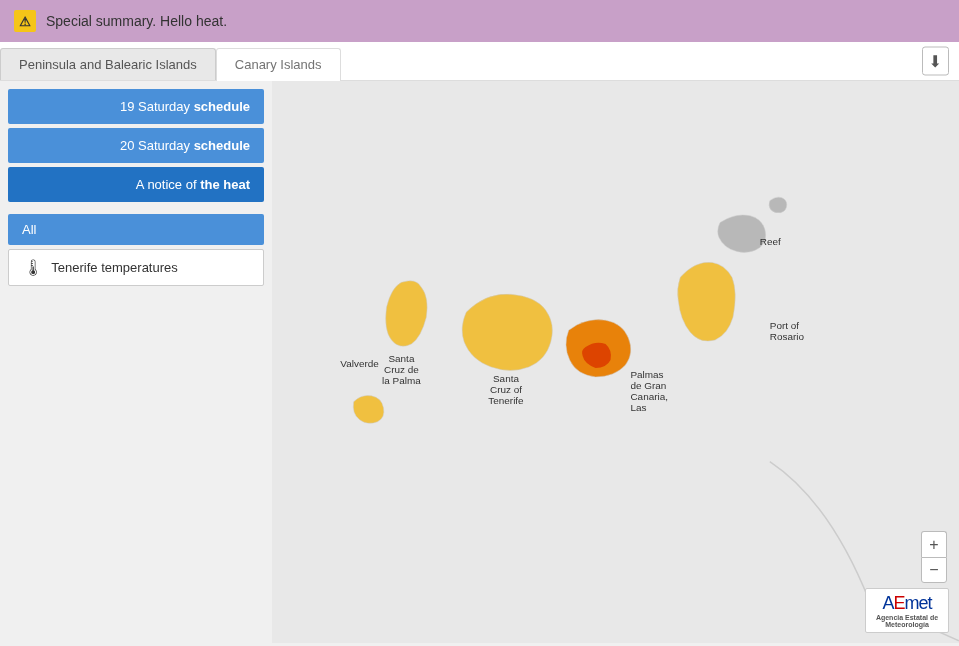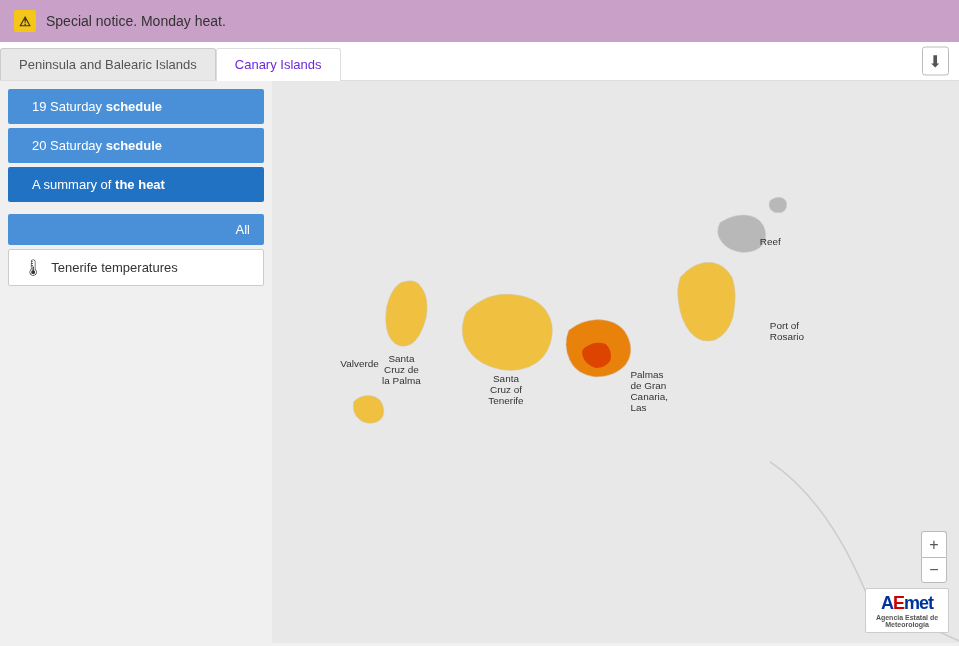--- a/index.html
+++ b/index.html
@@ -45,21 +45,21 @@
       font-size: 13px;
       color: #555;
       border: 1px solid transparent;
       border-bottom: none;
       background: #fff;
       margin-top: 6px;
       white-space: nowrap;
       text-align: center;
     }
     .tab.active {
-      color: #6d28d9;
+      color: #737373;
       border-color: #ddd;
       border-bottom-color: #fff;
       background: #fff;
       margin-bottom: -1px;
       border-radius: 3px 3px 0 0;
     }
     .tab.inactive {
       background: #e8e8e8;
       color: #555;
       border-color: #ccc;
@@ -92,26 +92,26 @@
       flex-shrink: 0;
       padding: 8px;
       display: flex;
       flex-direction: column;
       gap: 4px;
     }
 
     .schedule-btn {
       display: block;
       width: 100%;
-      padding: 10px 24px;
+      padding: 10px 14px;
       background: #4a90d9;
       color: #fff;
       border: none;
       cursor: pointer;
-      text-align: left;
+      text-align: right;
       font-size: 13px;
       border-radius: 2px;
     }
     .schedule-btn .bold { font-weight: bold; }
     .schedule-btn.active {
       background: #2272c3;
     }
 
     #filter-section {
       margin-top: 8px;
@@ -120,21 +120,21 @@
       gap: 4px;
     }
     .filter-btn-all {
       display: block;
       width: 100%;
       padding: 8px 14px;
       background: #4a90d9;
       color: #fff;
       border: none;
       cursor: pointer;
-      text-align: right;
+      text-align: left;
       font-size: 13px;
       border-radius: 2px;
     }
     .filter-btn-temp {
       display: flex;
       align-items: center;
       gap: 8px;
       width: 100%;
       padding: 8px 14px;
       background: #fff;
@@ -202,40 +202,40 @@
       padding: 4px 6px;
       font-size: 11px;
       border-radius: 2px;
       display: flex;
       flex-direction: column;
       align-items: center;
       font-weight: bold;
     }
     #aemet-logo .logo-main {
       font-size: 18px;
-      font-weight: 700;
+      font-weight: 400;
       color: #003399;
       letter-spacing: -1px;
     }
     #aemet-logo .logo-main span {
       color: #cc0000;
     }
     #aemet-logo .logo-sub {
       font-size: 7px;
       color: #555;
       text-align: center;
       max-width: 70px;
     }
   </style>
 </head>
 <body>
 
 <div id="notice-bar">
   <div class="warn-icon">⚠</div>
-  <span>Special notice. Monday heat.</span>
+  <span>Special summary. Hello heat.</span>
 </div>
 
 <div id="tabs-row">
   <div class="tab inactive">
     <span>Peninsula and Balearic Islands</span>
   </div>
   <div class="tab active">
     <span>Canary Islands</span>
   </div>
   <button id="download-btn">⬇</button>
@@ -244,21 +244,21 @@
 <div id="main-layout">
 
   <div id="sidebar">
     <button class="schedule-btn">
       <span>19 Saturday </span><span class="bold">schedule</span>
     </button>
     <button class="schedule-btn">
       <span>20 Saturday </span><span class="bold">schedule</span>
     </button>
     <button class="schedule-btn active">
-      <span>A summary of </span><span class="bold">the heat</span>
+      <span>A notice of </span><span class="bold">the heat</span>
     </button>
 
     <div id="filter-section">
       <button class="filter-btn-all">
         <span>All</span>
       </button>
       <button class="filter-btn-temp">
         <span class="temp-icon">🌡</span>
         <span>Tenerife temperatures</span>
       </button>

